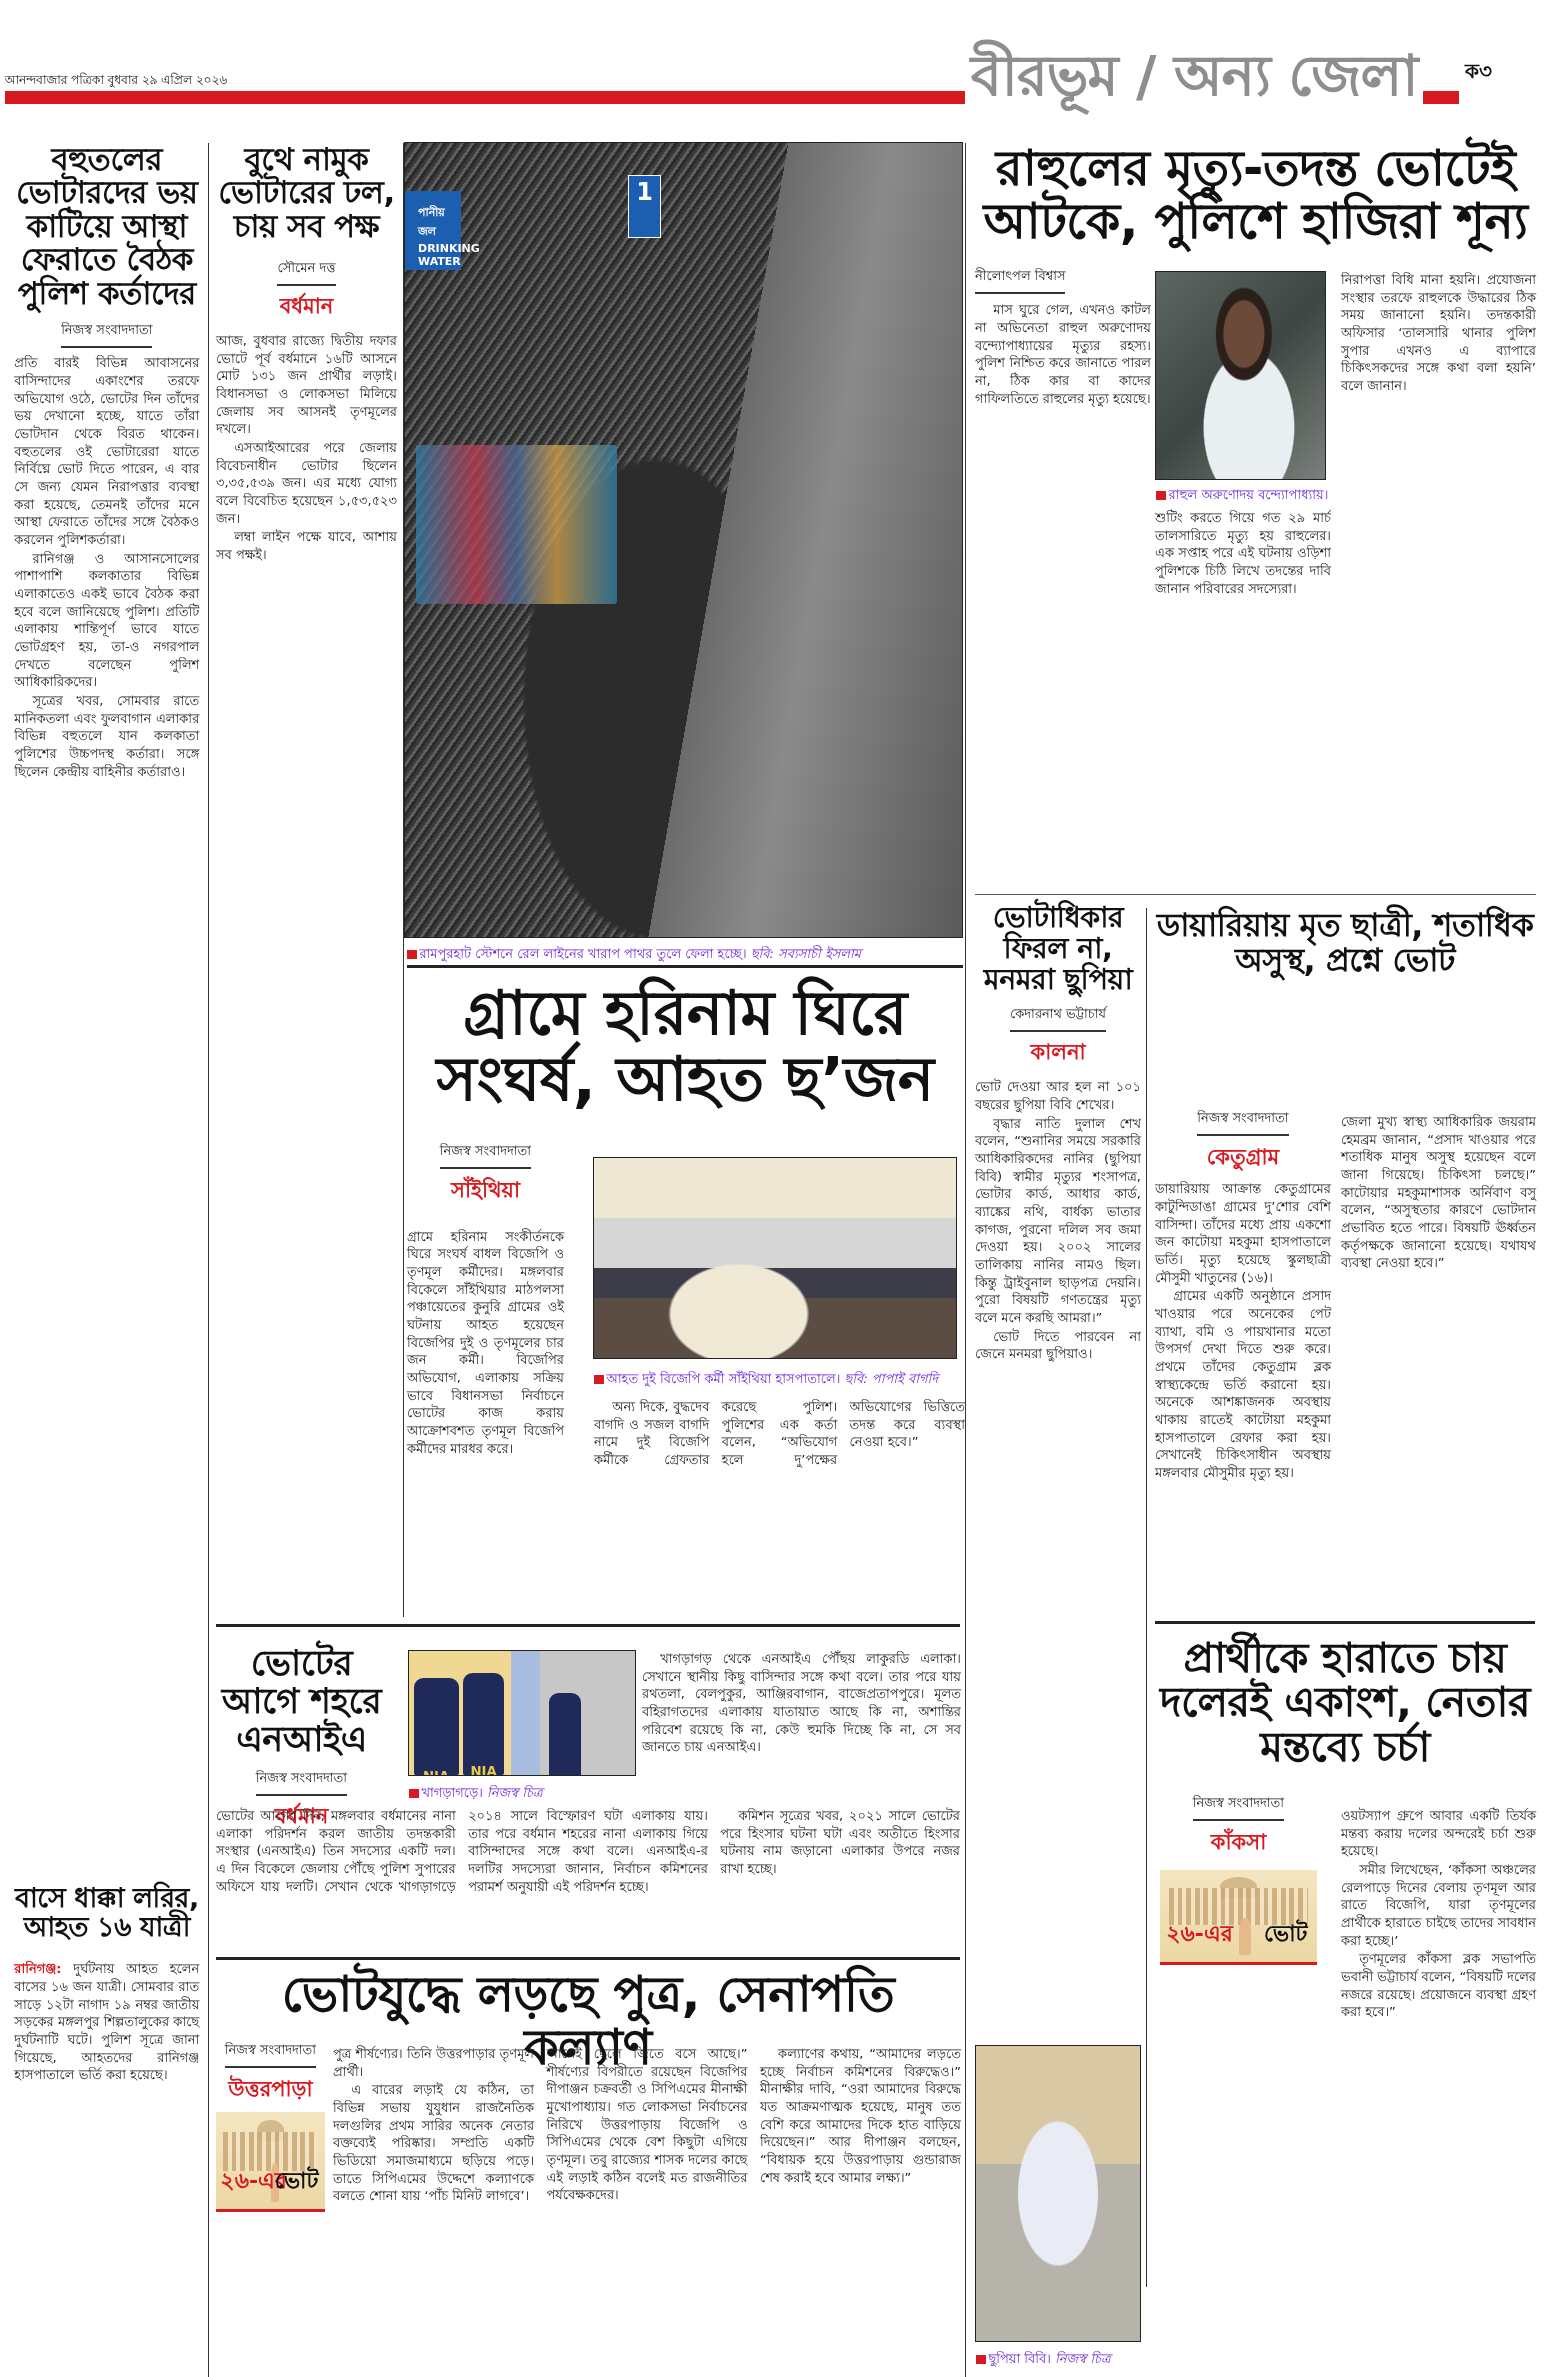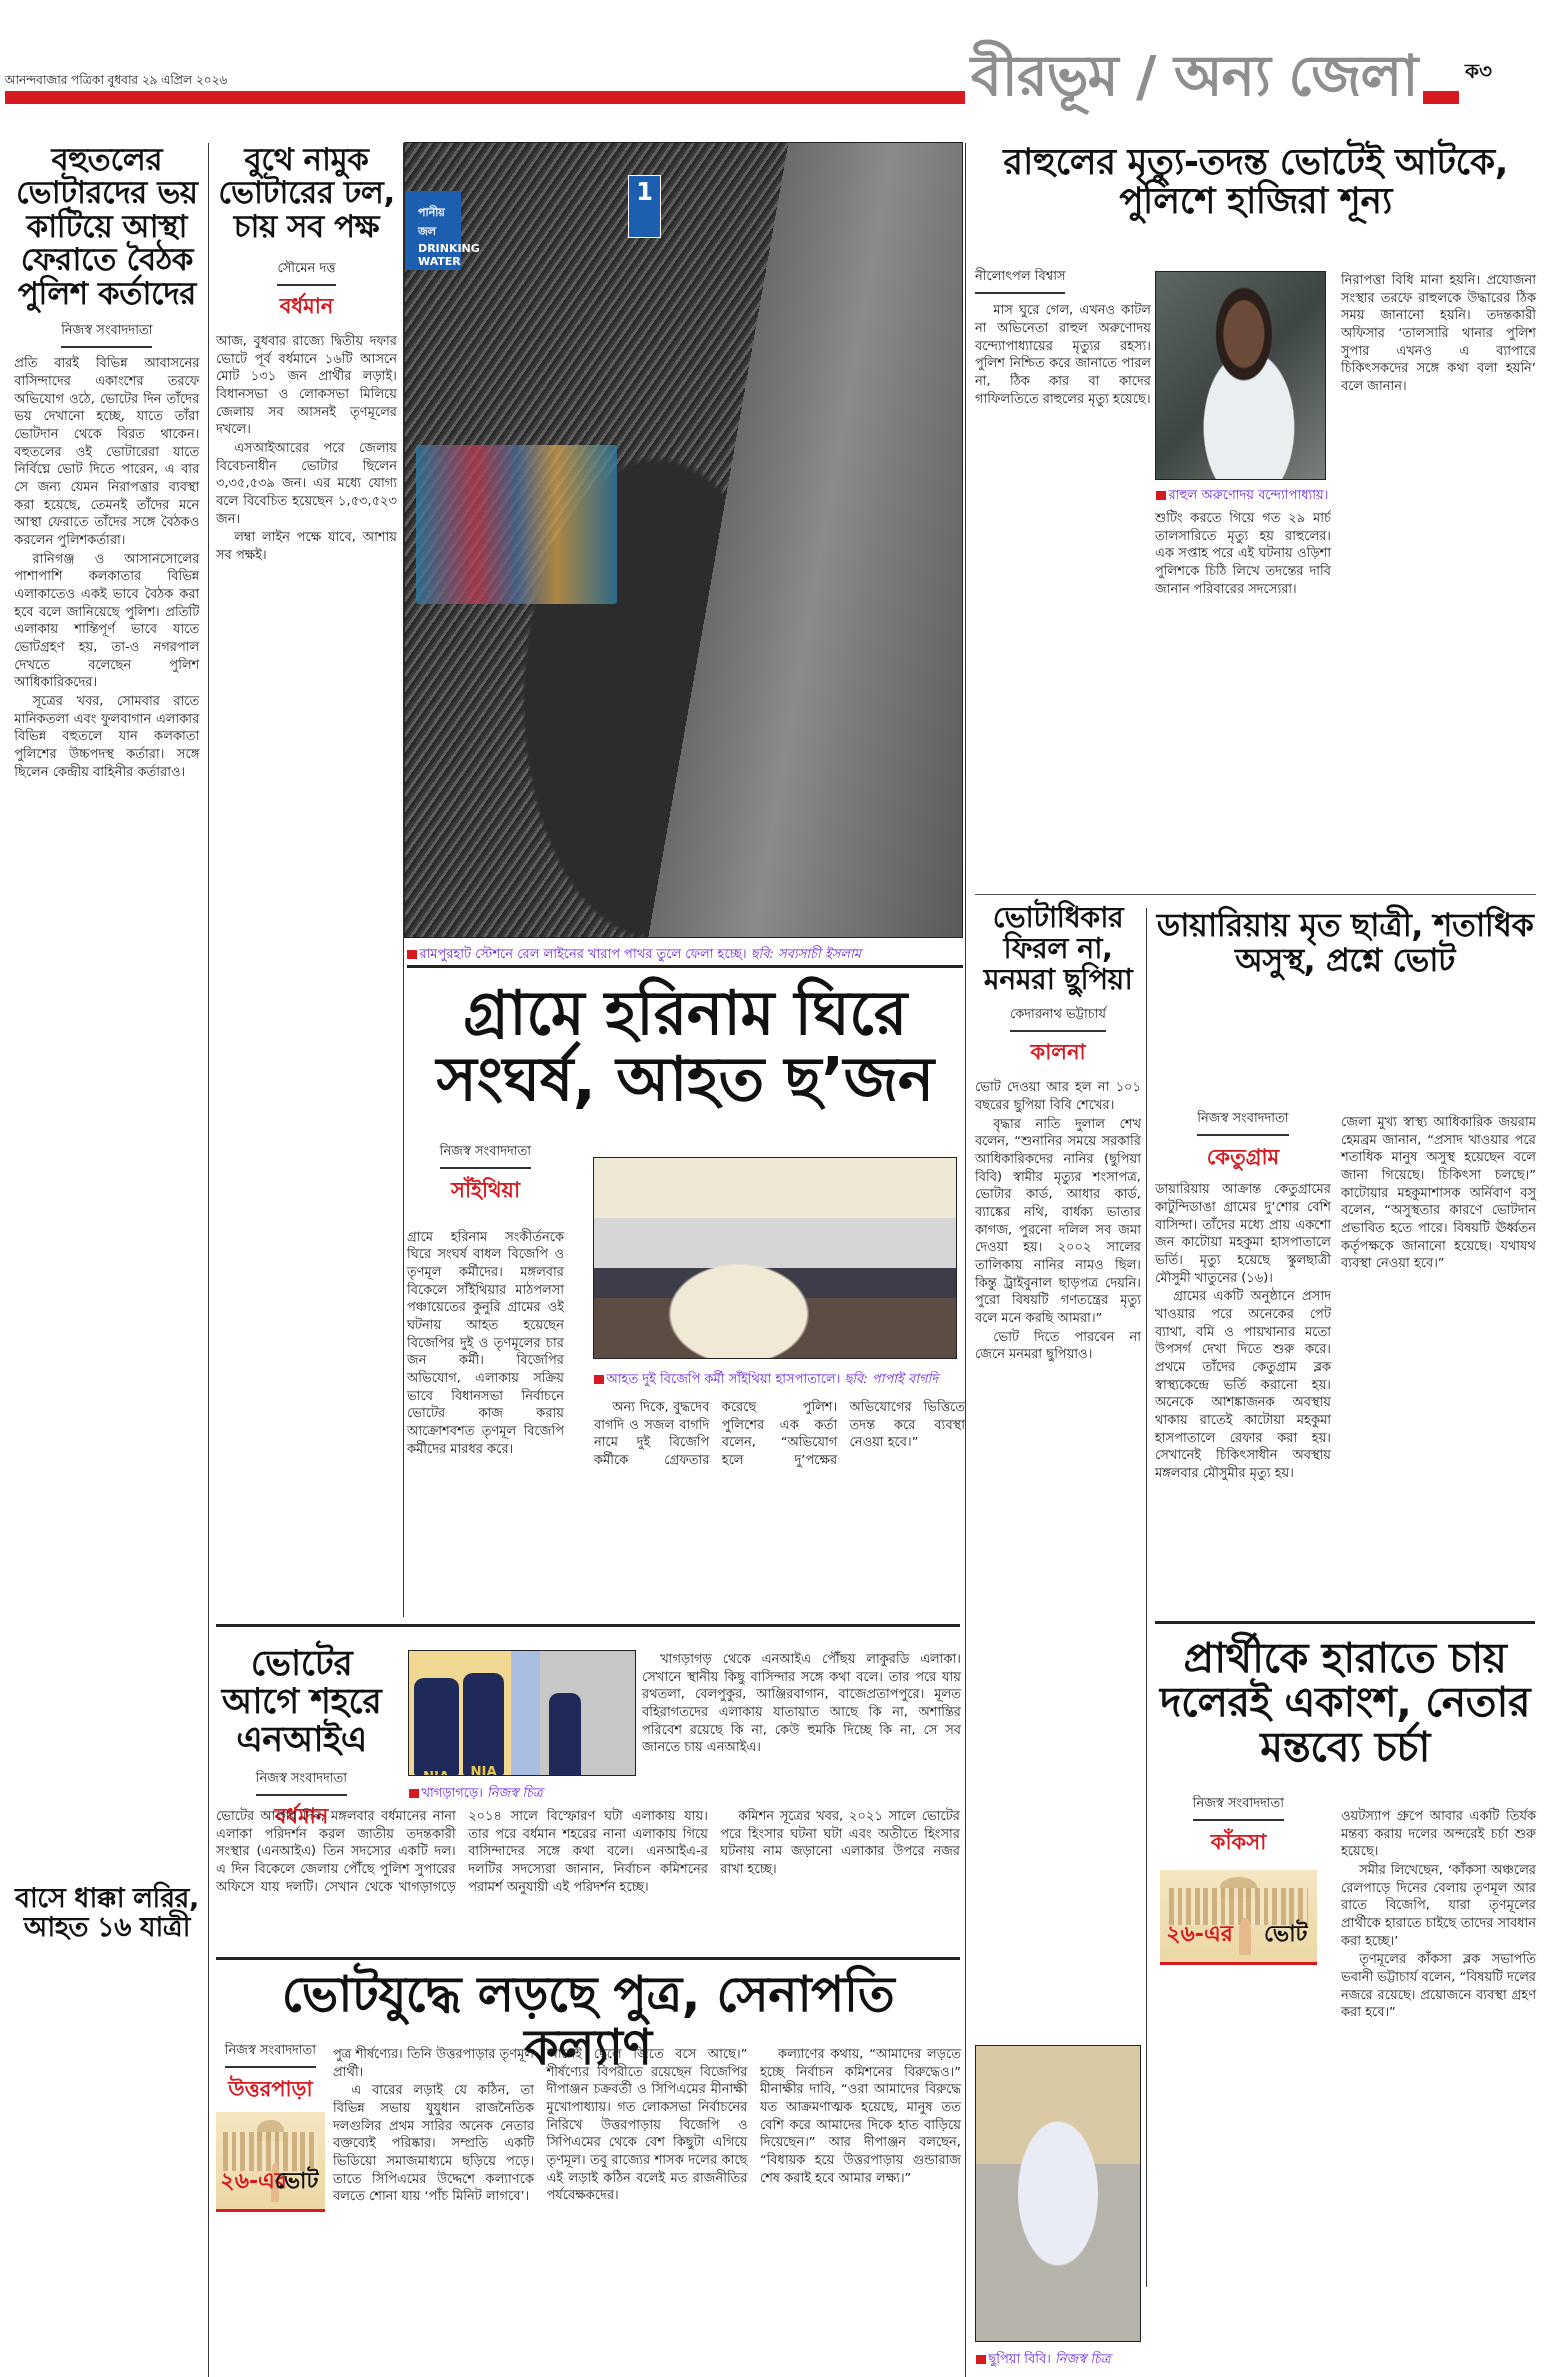--- a/index.html
+++ b/index.html
@@ -70,20 +70,24 @@
   <div class="byline-wrap" style="margin-top:9.5px;"><span class="byline">নিজস্ব সংবাদদাতা</span></div>
   <div class="body-text" style="margin-top:6.7px;">
     <p class="noindent">প্রতি বারই বিভিন্ন আবাসনের বাসিন্দাদের একাংশের তরফে অভিযোগ ওঠে, ভোটের দিন তাঁদের ভয় দেখানো হচ্ছে, যাতে তাঁরা ভোটদান থেকে বিরত থাকেন। বহুতলের ওই ভোটারেরা যাতে নির্বিঘ্নে ভোট দিতে পারেন, এ বার সে জন্য যেমন নিরাপত্তার ব্যবস্থা করা হয়েছে, তেমনই তাঁদের মনে আস্থা ফেরাতে তাঁদের সঙ্গে বৈঠকও করলেন পুলিশকর্তারা।</p>
     <p>রানিগঞ্জ ও আসানসোলের পাশাপাশি কলকাতার বিভিন্ন এলাকাতেও একই ভাবে বৈঠক করা হবে বলে জানিয়েছে পুলিশ। প্রতিটি এলাকায় শান্তিপূর্ণ ভাবে যাতে ভোটগ্রহণ হয়, তা-ও নগরপাল দেখতে বলেছেন পুলিশ আধিকারিকদের।</p>
     <p>সূত্রের খবর, সোমবার রাতে মানিকতলা এবং ফুলবাগান এলাকার বিভিন্ন বহুতলে যান কলকাতা পুলিশের উচ্চপদস্থ কর্তারা। সঙ্গে ছিলেন কেন্দ্রীয় বাহিনীর কর্তারাও।</p>
   </div>
 </div>
 
 <div class="abs" style="left:14.3px; top:1883px; width:185px;">
   <div class="headline" style="font-size:27px;">বাসে ধাক্কা লরির, আহত ১৬ যাত্রী</div>
+  <div class="body-text" style="margin-top:19px;">
+    <span style="color:#d71920; font-weight:bold;">রানিগঞ্জ:</span>
+    <span>দুর্ঘটনায় আহত হলেন বাসের ১৬ জন যাত্রী। সোমবার রাত সাড়ে ১২টা নাগাদ ১৯ নম্বর জাতীয় সড়কের মঙ্গলপুর শিল্পতালুকের কাছে দুর্ঘটনাটি ঘটে। পুলিশ সূত্রে জানা গিয়েছে, আহতদের রানিগঞ্জ হাসপাতালে ভর্তি করা হয়েছে।</span>
+  </div>
 </div>
 
 <div class="abs vrule" style="left:208px; top:143px; height:2235px;"></div>
 
 <div class="abs" style="left:216px; top:143px; width:181px;">
   <div class="headline hl-s">বুথে নামুক ভোটারের ঢল, চায় সব পক্ষ</div>
   <div class="byline-wrap" style="margin-top:14.3px;"><span class="byline">সৌমেন দত্ত</span></div>
   <div class="dateline">বর্ধমান</div>
   <div class="body-text" style="margin-top:6.7px;">
     <p class="noindent">আজ, বুধবার রাজ্যে দ্বিতীয় দফার ভোটে পূর্ব বর্ধমানে ১৬টি আসনে মোট ১৩১ জন প্রার্থীর লড়াই। বিধানসভা ও লোকসভা মিলিয়ে জেলায় সব আসনই তৃণমূলের দখলে।</p>
@@ -162,21 +166,21 @@
 </div>
 <div class="abs body-text cols-3" style="left:333px; top:2045px; width:628px; height:333px;">
   <p class="noindent">পুত্র শীর্ষণ্যের। তিনি উত্তরপাড়ার তৃণমূল প্রার্থী।</p>
   <p>এ বারের লড়াই যে কঠিন, তা বিভিন্ন সভায় যুযুধান রাজনৈতিক দলগুলির প্রথম সারির অনেক নেতার বক্তব্যেই পরিষ্কার। সম্প্রতি একটি ভিডিয়ো সমাজমাধ্যমে ছড়িয়ে পড়ে। তাতে সিপিএমের উদ্দেশে কল্যাণকে বলতে শোনা যায় ‘পাঁচ মিনিট লাগবে’।</p>
   <p class="noindent">আগেই ছেলে জিতে বসে আছে।” শীর্ষণ্যের বিপরীতে রয়েছেন বিজেপির দীপাঞ্জন চক্রবর্তী ও সিপিএমের মীনাক্ষী মুখোপাধ্যায়। গত লোকসভা নির্বাচনের নিরিখে উত্তরপাড়ায় বিজেপি ও সিপিএমের থেকে বেশ কিছুটা এগিয়ে তৃণমূল। তবু রাজ্যের শাসক দলের কাছে এই লড়াই কঠিন বলেই মত রাজনীতির পর্যবেক্ষকদের।</p>
   <p>কল্যাণের কথায়, “আমাদের লড়তে হচ্ছে নির্বাচন কমিশনের বিরুদ্ধেও।” মীনাক্ষীর দাবি, “ওরা আমাদের বিরুদ্ধে যত আক্রমণাত্মক হয়েছে, মানুষ তত বেশি করে আমাদের দিকে হাত বাড়িয়ে দিয়েছেন।” আর দীপাঞ্জন বলছেন, “বিধায়ক হয়ে উত্তরপাড়ায় গুন্ডারাজ শেষ করাই হবে আমার লক্ষ্য।”</p>
 </div>
 
 <div class="abs vrule" style="left:965px; top:143px; height:2235px;"></div>
 
-<div class="abs headline" style="left:975px; top:143px; width:561px; font-size:36px;">রাহুলের মৃত্যু-তদন্ত ভোটেই আটকে, পুলিশে হাজিরা শূন্য</div>
+<div class="abs headline" style="left:975px; top:143px; width:561px; font-size:49px;">রাহুলের মৃত্যু-তদন্ত ভোটেই আটকে, পুলিশে হাজিরা শূন্য</div>
 <div class="abs" style="left:975px; top:266px; width:176px;">
   <div class="byline-wrap" style="text-align:left;"><span class="byline">নীলোৎপল বিশ্বাস</span></div>
   <div class="body-text" style="margin-top:7.6px;">
     <p>মাস ঘুরে গেল, এখনও কাটল না অভিনেতা রাহুল অরুণোদয় বন্দ্যোপাধ্যায়ের মৃত্যুর রহস্য। পুলিশ নিশ্চিত করে জানাতে পারল না, ঠিক কার বা কাদের গাফিলতিতে রাহুলের মৃত্যু হয়েছে।</p>
   </div>
 </div>
 <div class="abs photo ph-portrait" style="left:1155px; top:271px; width:171px; height:209px;"></div>
 <div class="abs caption" style="left:1156px; top:485px;">
   <span class="sq"></span><span>রাহুল অরুণোদয় বন্দ্যোপাধ্যায়।</span>
 </div>

